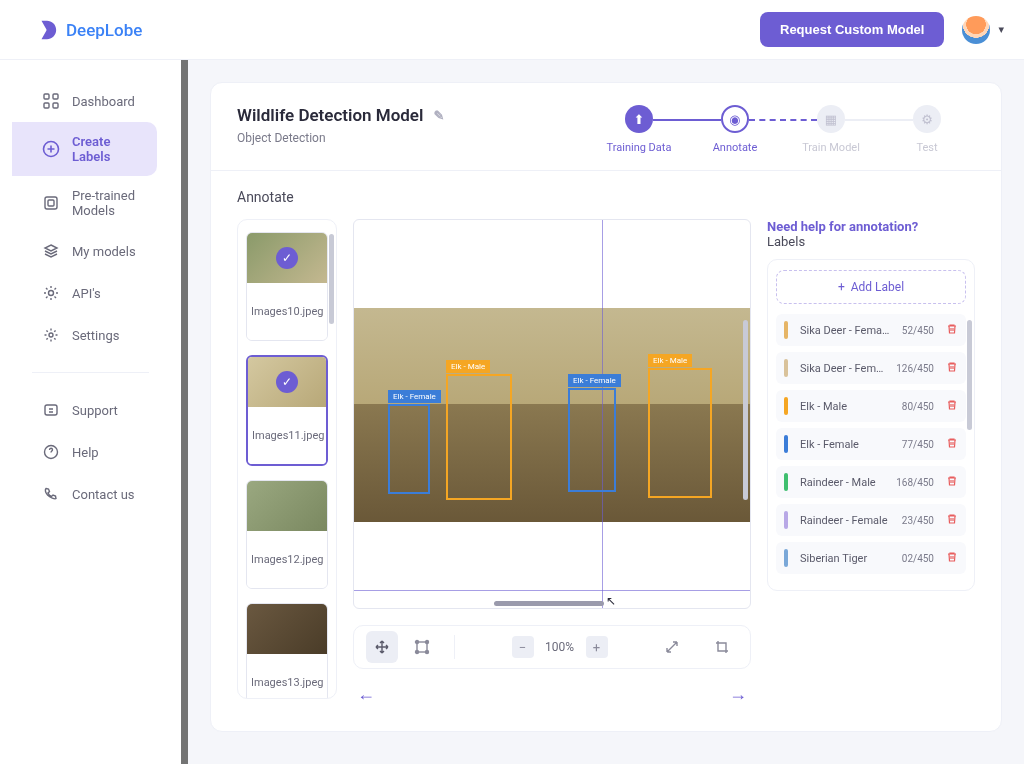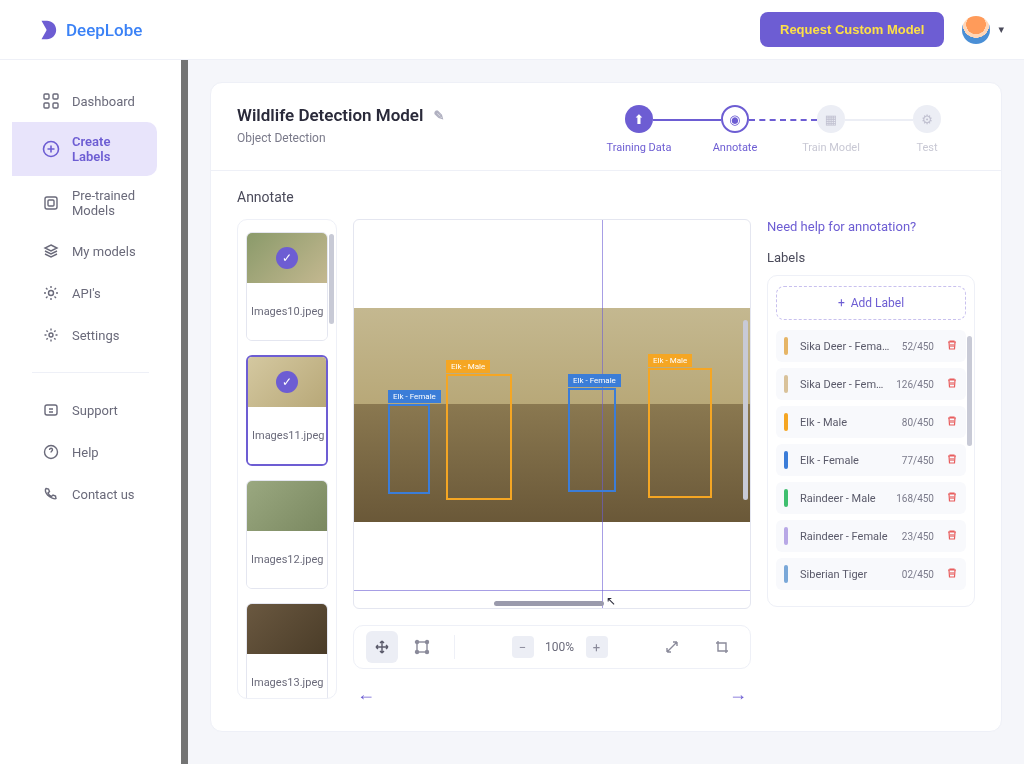--- a/index.html
+++ b/index.html
@@ -2,21 +2,21 @@
 <html><head>
 <meta charset="utf-8">
 <style>
 * { box-sizing: border-box; margin: 0; padding: 0; }
 body { font-family: -apple-system, BlinkMacSystemFont, "Segoe UI", Roboto, sans-serif; background: #f5f6fa; color: #3a3a4a; font-size: 13px; }
 .app-header { height: 60px; background: #fff; display: flex; align-items: center; padding: 0 20px 0 36px; border-bottom: 1px solid #eef0f7; }
 .logo { display: flex; align-items: center; gap: 8px; }
 .logo-mark { width: 22px; height: 22px; }
 .logo-text { font-size: 17px; font-weight: 500; color: #3b82f6; }
 .header-spacer { flex: 1; }
-.btn-primary { background: #6d5dd3; color: #fde047; border: none; padding: 10px 20px; border-radius: 8px; font-size: 13px; font-weight: 600; cursor: pointer; }
+.btn-primary { background: #6d5dd3; color: #ffffff; border: none; padding: 10px 20px; border-radius: 8px; font-size: 13px; font-weight: 600; cursor: pointer; }
 .header-avatar { width: 28px; height: 28px; border-radius: 50%; margin-left: 18px; background: radial-gradient(circle at 50% 30%, #ff9b5a 0 40%, #ffd6b8 41% 55%, #4a8fd6 56% 100%); }
 .chevron-down { margin-left: 8px; color: #4a4a5a; font-size: 11px; }
 
 .layout { display: flex; height: calc(764px - 60px); }
 .sidebar { width: 188px; background: #fff; border-right: 7px solid #737373; padding: 20px 12px; display: flex; flex-direction: column; }
 .side-item { display: flex; align-items: center; gap: 12px; padding: 12px 20px 12px 30px; color: #6a6a7a; cursor: pointer; font-size: 13px; }
 .side-item.active { background: #e8e4fb; color: #6d5dd3; border-radius: 0 10px 10px 0; margin-right: 12px; font-weight: 600; }
 .side-item.active .side-icon { color: #6d5dd3; }
 .side-icon { width: 18px; height: 18px; flex-shrink: 0; display: inline-flex; align-items: center; justify-content: center; }
 .side-divider { height: 1px; background: #eef0f7; margin: 16px 20px; }
@@ -75,21 +75,21 @@
 .tool-sep { width: 1px; height: 24px; background: #eef0f7; margin: 0 8px; }
 .zoom-group { display: flex; align-items: center; gap: 8px; margin: 0 auto; }
 .zoom-btn { width: 22px; height: 22px; background: #eceef5; border-radius: 4px; display: flex; align-items: center; justify-content: center; color: #8a8a9a; font-size: 13px; cursor: pointer; }
 .zoom-val { font-size: 12px; color: #6a6a7a; min-width: 36px; text-align: center; }
 .tool-right { display: flex; gap: 18px; }
 
 .nav-arrows { display: flex; justify-content: space-between; margin-top: 14px; padding: 0 4px; }
 .nav-arrow { color: #6d5dd3; font-size: 18px; cursor: pointer; }
 
 .labels-col { width: 208px; }
-.help-link { color: #6d5dd3; font-size: 13px; margin-bottom: 16px; display: block; cursor: pointer; }
+.help-link { color: #6d5dd3; font-size: 13px; display: block; cursor: pointer; font-weight: bold; }
 .labels-title { font-size: 13px; color: #4a4a5a; margin-bottom: 10px; }
 .labels-panel { background: #fff; border: 1px solid #eef0f7; border-radius: 10px; padding: 10px 8px; position: relative; }
 .labels-scroll { position: absolute; right: 2px; top: 60px; width: 5px; height: 110px; background: #c8cad6; border-radius: 3px; }
 .add-label { border: 1px dashed #c8c0ee; color: #6d5dd3; border-radius: 8px; height: 34px; display: flex; align-items: center; justify-content: center; gap: 6px; font-size: 12px; cursor: pointer; margin-bottom: 10px; }
 .label-row { display: flex; align-items: center; gap: 12px; background: #f8f9fc; border-radius: 6px; padding: 7px 8px; margin-bottom: 6px; font-size: 11px; }
 .label-swatch { width: 4px; height: 18px; border-radius: 2px; flex-shrink: 0; }
 .label-name { flex: 1; color: #5a5a6a; white-space: nowrap; overflow: hidden; text-overflow: ellipsis; }
 .label-count { color: #7a7a8a; font-size: 10px; }
 .label-del { color: #e85d5d; cursor: pointer; font-size: 12px; }
 </style>

